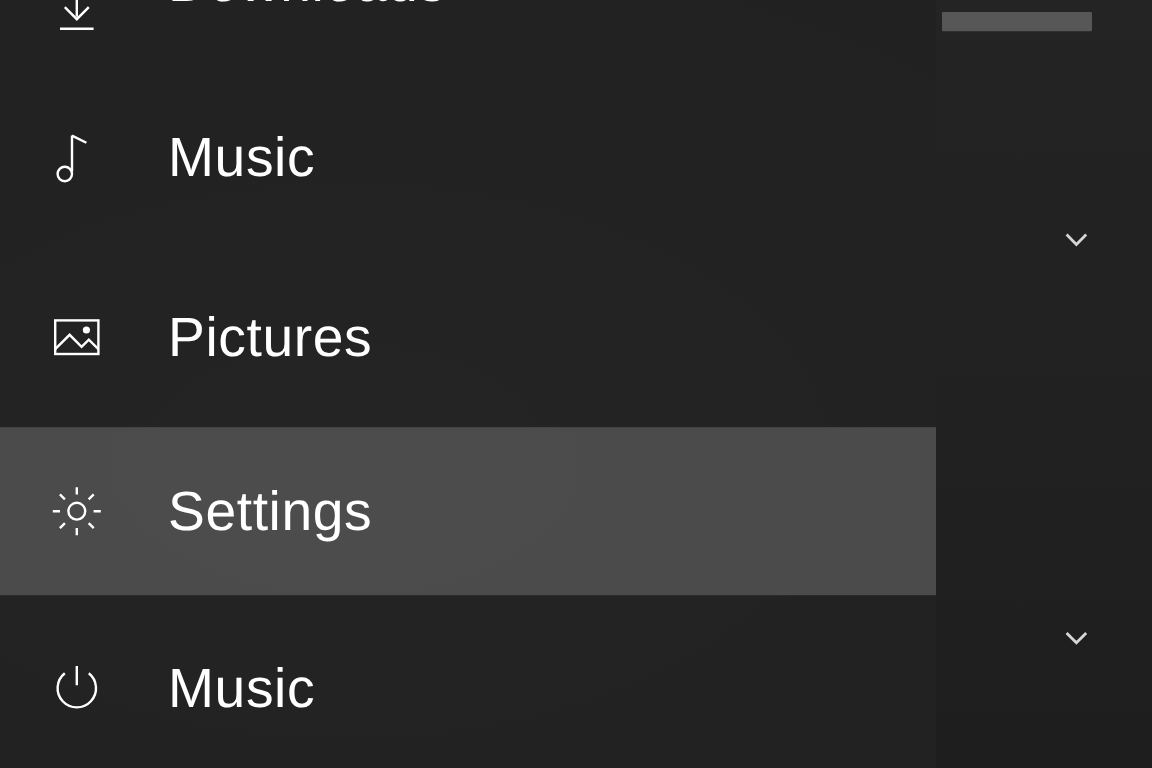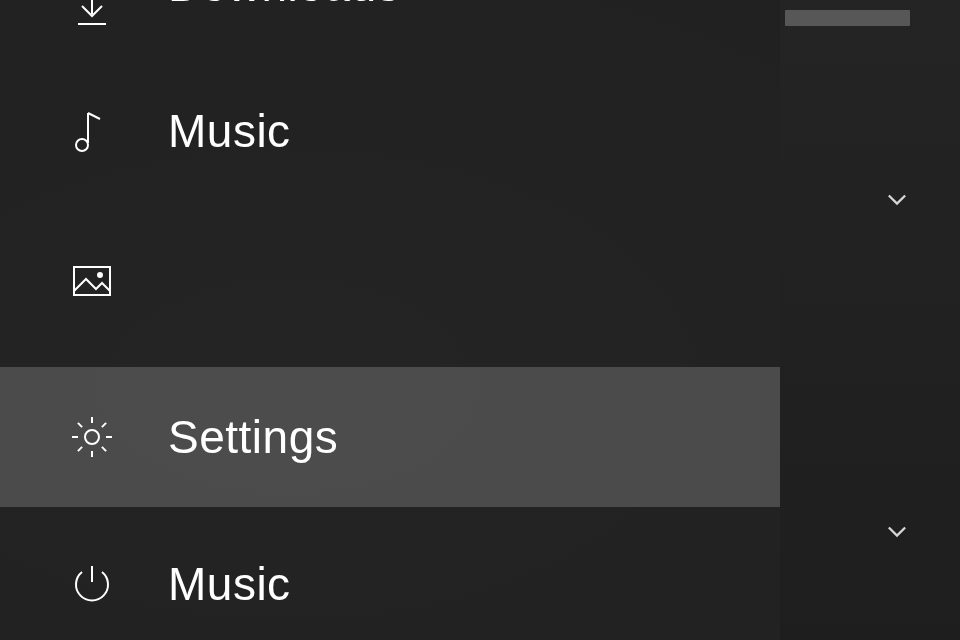--- a/index.html
+++ b/index.html
@@ -26,21 +26,21 @@
       top: 0;
       width: 780px;
       height: 640px;
       background: rgba(35, 35, 35, 0.82);
       z-index: 2;
     }
     .menu-item {
       display: flex;
       align-items: center;
       height: 140px;
-      padding-left: 64px;
+      padding-left: 36px;
       cursor: pointer;
       color: #ffffff;
     }
     .menu-item.hovered {
       background: rgba(110, 110, 110, 0.55);
     }
     .menu-item.top-partial {
       height: 42px;
       align-items: flex-start;
       position: relative;
@@ -113,21 +113,21 @@
     .chevron.c2 { left: 102px; top: 516px; }
     .menu-list {
       position: absolute;
       left: 0;
       right: 0;
       top: 0;
     }
     .menu-item.mi-downloads { margin-top: -6px; }
     .menu-item.mi-music { margin-top: 25px; }
     .menu-item.mi-pictures { margin-top: 10px; }
-    .menu-item.mi-settings { margin-top: 16px; }
+    .menu-item.mi-settings { margin-top: 5px; }
     .menu-item.mi-power { margin-top: 2px; height: 150px; }
   </style>
 </head>
 <body>
 
 <div class="bg-layer"></div>
 
 <div class="right-panel">
   <div class="right-bar"></div>
   <div class="chevron c1">
@@ -168,20 +168,21 @@
     </div>
 
     <div class="menu-item mi-pictures">
       <span class="icon-slot">
         <svg viewBox="0 0 48 48">
           <rect x="6" y="10" width="36" height="28"></rect>
           <circle cx="32" cy="18" r="2" fill="#ffffff"></circle>
           <polyline points="6 34 18 22 28 32 34 26 42 34"></polyline>
         </svg>
       </span>
+      <span class="label">Pictures</span>
     </div>
 
     <div class="menu-item hovered mi-settings">
       <span class="icon-slot">
         <svg viewBox="0 0 48 48">
           <circle cx="24" cy="24" r="7"></circle>
           <g>
             <line x1="24" y1="4" x2="24" y2="10"></line>
             <line x1="24" y1="38" x2="24" y2="44"></line>
             <line x1="4" y1="24" x2="10" y2="24"></line>

